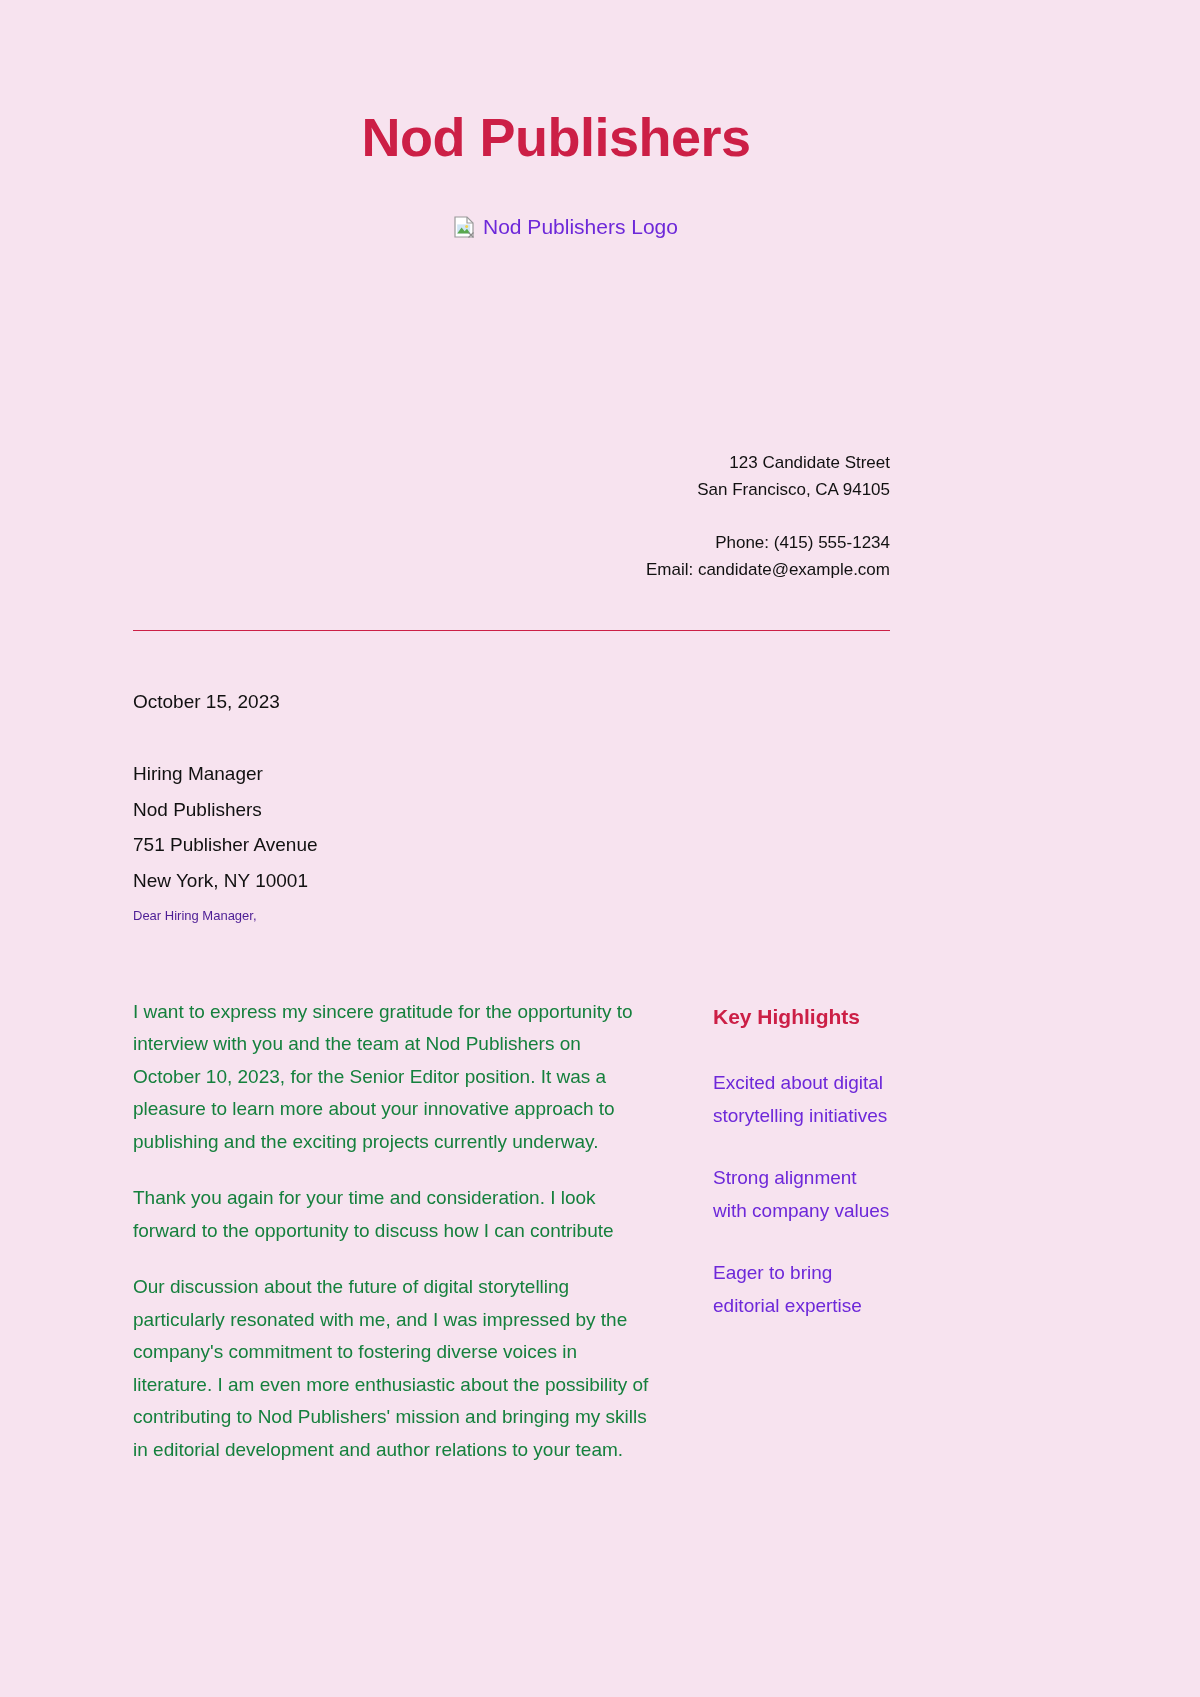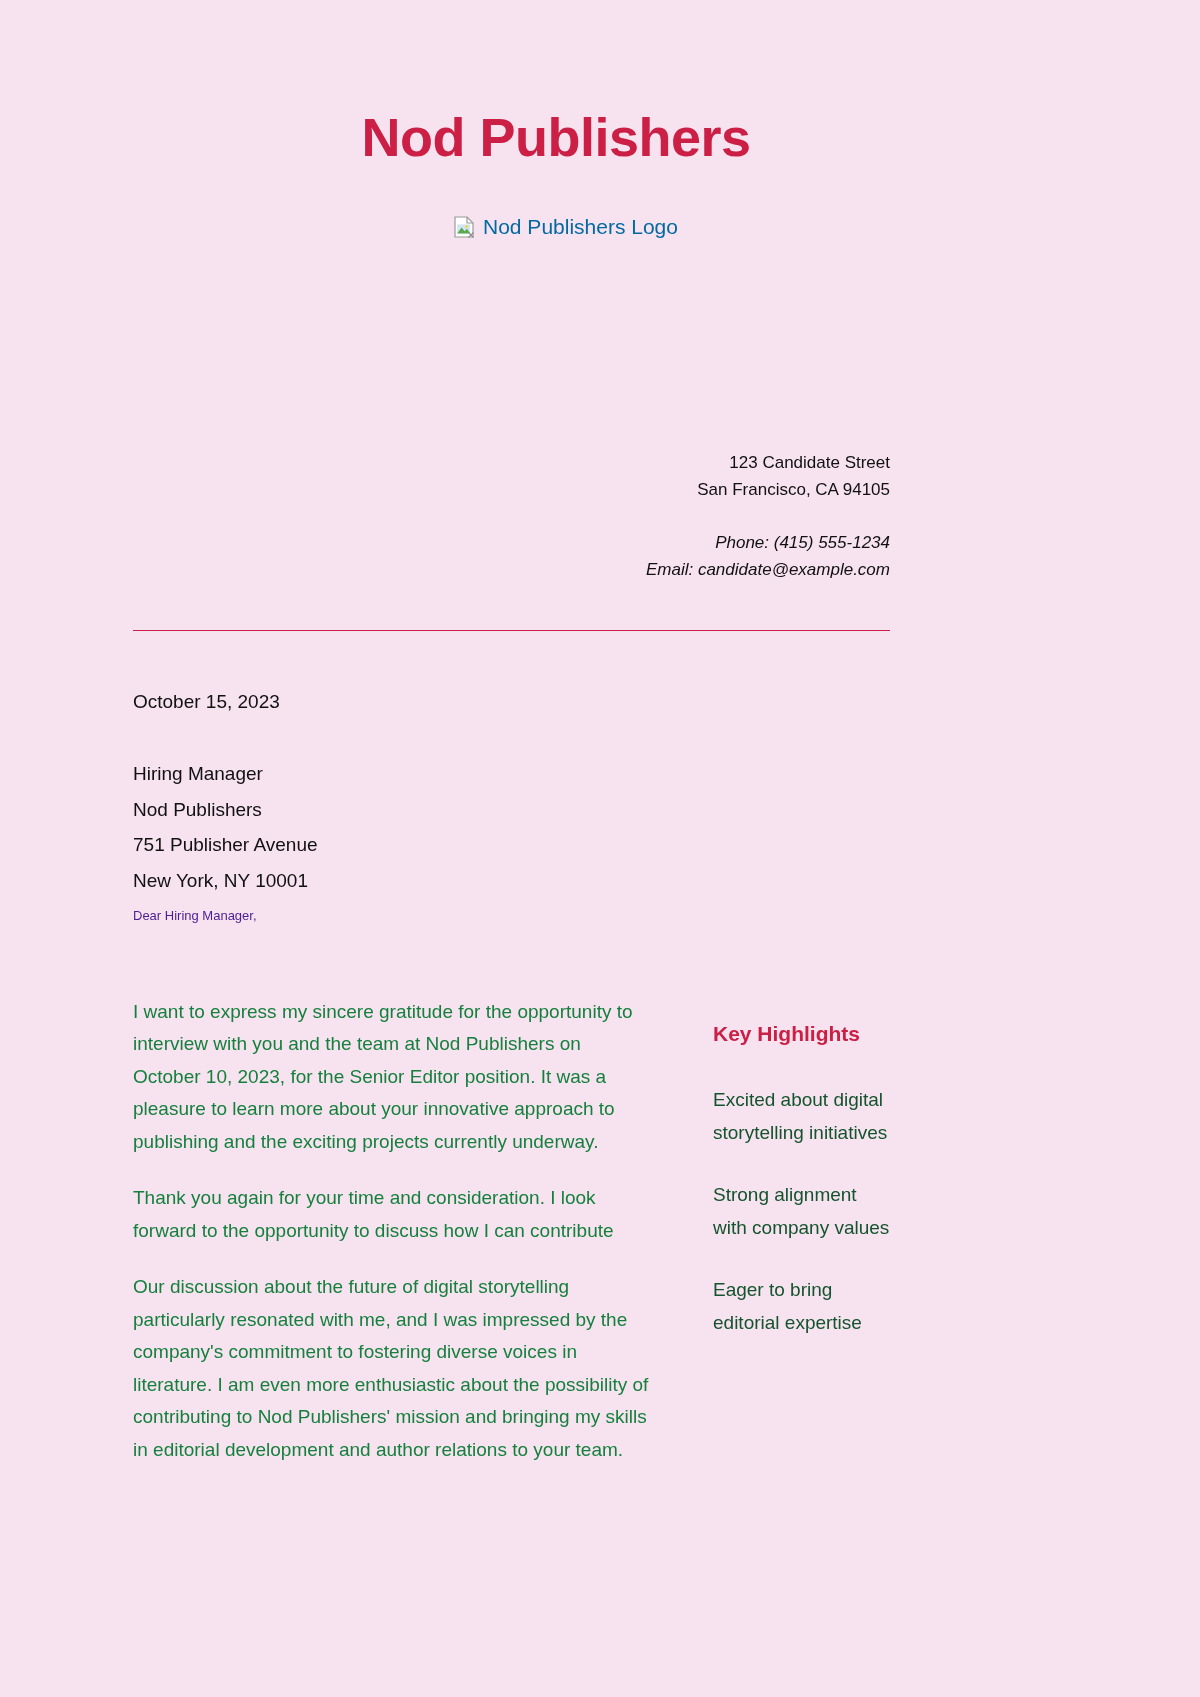--- a/index.html
+++ b/index.html
@@ -43,21 +43,21 @@
     margin-top: 42px;
     text-align: center;
   }
 
   
   .broken-image {
     display: inline-block;
     max-width: 270px;
     font-size: 21px;
     line-height: 36px;
-    color: #0369a1;
+    color: #6d28d9;
     text-align: left;
     vertical-align: top;
     padding-left: 20px;
   }
   .broken-image .glyph {
     display: inline-block;
     width: 20px;
     height: 22px;
     vertical-align: -4px;
     margin-right: 9px;
@@ -67,21 +67,20 @@
   .sender-block {
     margin-top: 205px;
     padding-right: 222px;
     text-align: right;
     font-size: 17px;
     line-height: 26.5px;
     color: #111;
   }
   .sender-block .group + .group {
     margin-top: 27px;
-    font-style: italic;
   }
   .sender-line {
     display: block;
     white-space: nowrap;
   }
 
   
   .divider {
     margin: 47px 222px 0 133px;
     border: 0;
@@ -140,27 +139,27 @@
 
   .highlights {
     flex: 1 1 auto;
     margin-left: 60px;
     padding-top: 8px;
   }
   .highlights-title {
     font-size: 21px;
     font-weight: bold;
     color: #cc1f46;
-    margin: 17px 0 38px 0;
+    margin: 0 0 38px 0;
     line-height: 1.2;
   }
   .highlight-item {
     font-size: 19px;
     line-height: 32.5px;
-    color: #14532d;
+    color: #6d28d9;
     margin-bottom: 30px;
     max-width: 215px;
   }
   .highlight-item:last-child {
     margin-bottom: 0;
   }
 </style>
 </head>
 <body>
 

